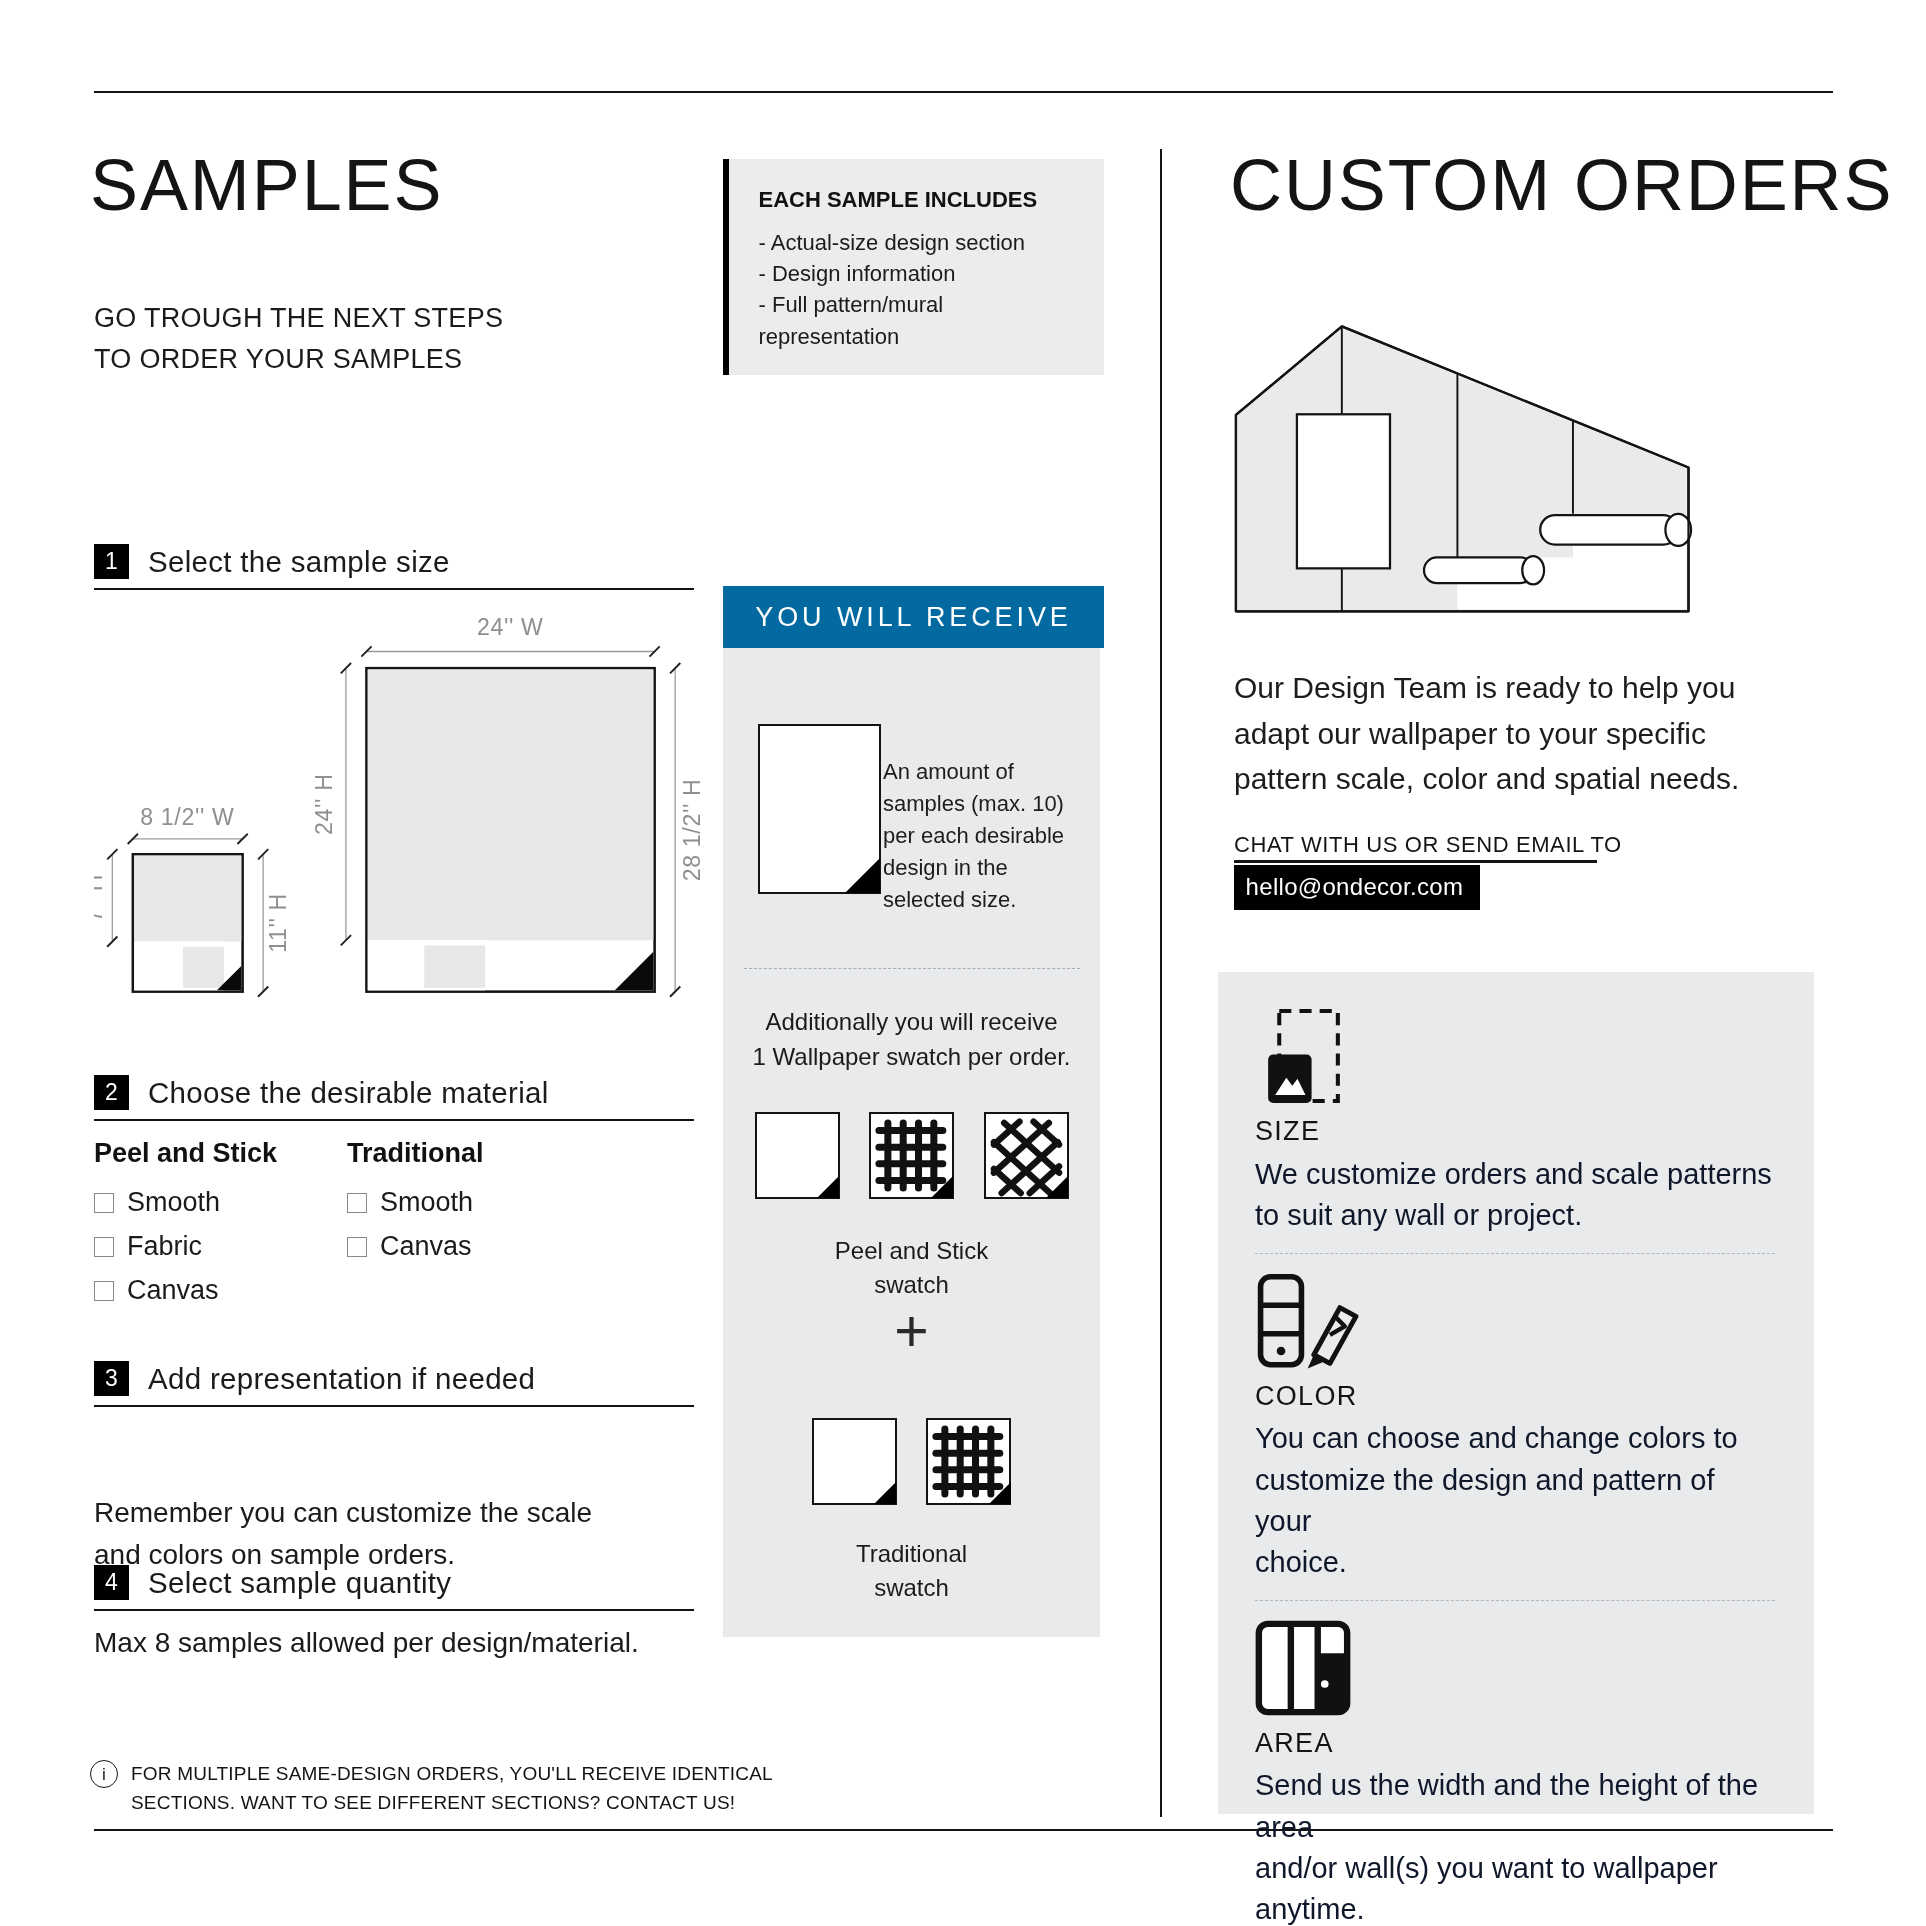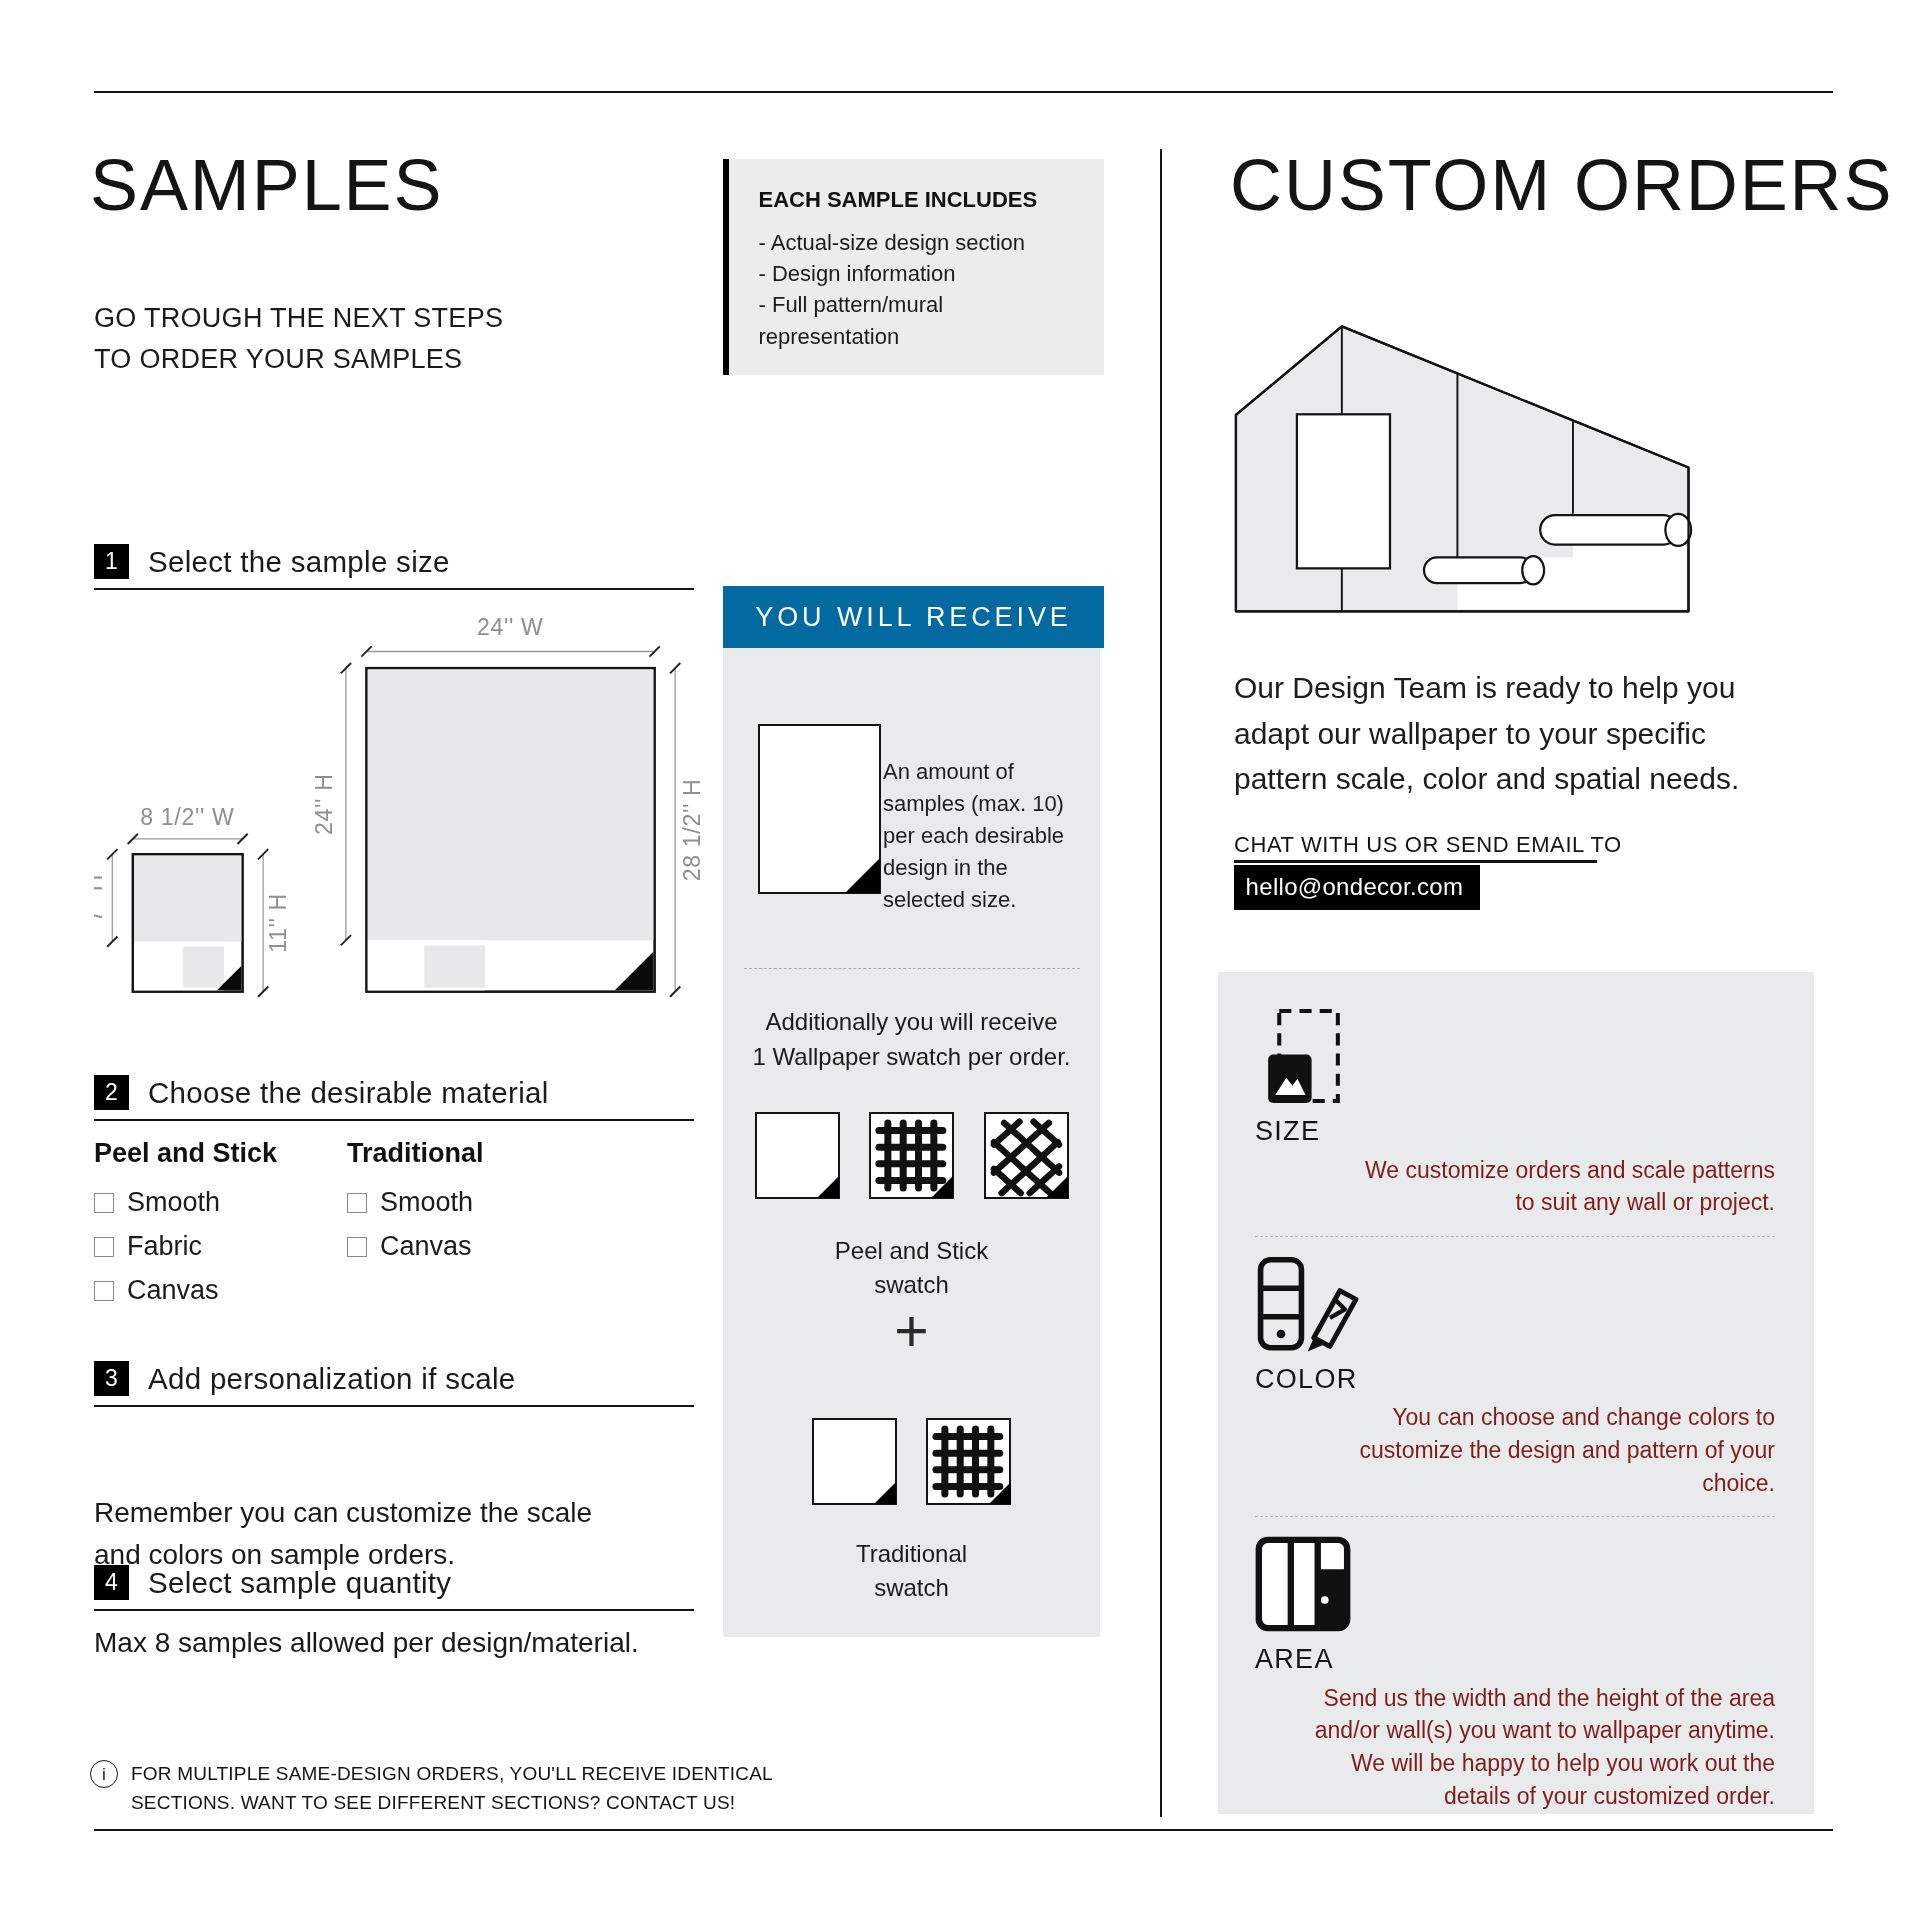--- a/index.html
+++ b/index.html
@@ -58,21 +58,21 @@
   .dash-div{border-top:1.9px dashed #aaadb0;}
 
   
   .co-intro{font-size:30px;line-height:1.52;color:#1d1d1d;}
   .chat-label{font-size:22px;letter-spacing:0.6px;color:#141414;}
   .chat-underline{position:absolute;height:2.6px;background:#141414;}
   .email-chip{display:inline-block;background:#000;color:#fff;font-size:24px;
               padding:7.7px 16.7px 9px 11.6px;letter-spacing:0.3px;}
   .custom-panel{box-sizing:border-box;background:#e9eaeb;padding:36px 39px 0 37px;margin-top:18px;}
   .co-label{font-size:27px;letter-spacing:1.3px;color:#141414;margin:10.3px 0 6.4px;}
-  .co-text{font-size:23px;line-height:1.42;color:#7f1d1d;text-align:right;}
+  .co-text{font-size:29px;line-height:1.42;color:#0f172a;}
   .co-div{border-top:1.9px dashed #b3b6b9;margin:16.7px 0 19px;}
 
   svg text{font-family:"Liberation Sans",sans-serif;font-size:36px;fill:#8f8f8f;letter-spacing:1px;}
 </style>
 </head>
 <body>
 
 <div id="canvas">
 
   <div class="rule" style="left:94px;top:91px;width:1739px;height:1.9px;"></div>
@@ -164,21 +164,21 @@
       <span>Smooth</span>
     </div>
     <div class="opt">
       <span class="cb"></span>
       <span>Canvas</span>
     </div>
   </div>
 
   <div class="step-head" style="top:1361px;">
     <div class="step-num">3</div>
-    <div class="step-title">Add personalization if scale</div>
+    <div class="step-title">Add representation if needed</div>
   </div>
   <div class="abs body-text pre" style="left:94px;top:1492px;">Remember you can customize the scale
 and colors on sample orders.</div>
 
   <div class="step-head" style="top:1565px;">
     <div class="step-num">4</div>
     <div class="step-title">Select sample quantity</div>
   </div>
   <div class="abs body-text pre" style="left:94px;top:1622px;">Max 8 samples allowed per design/material.</div>
 

